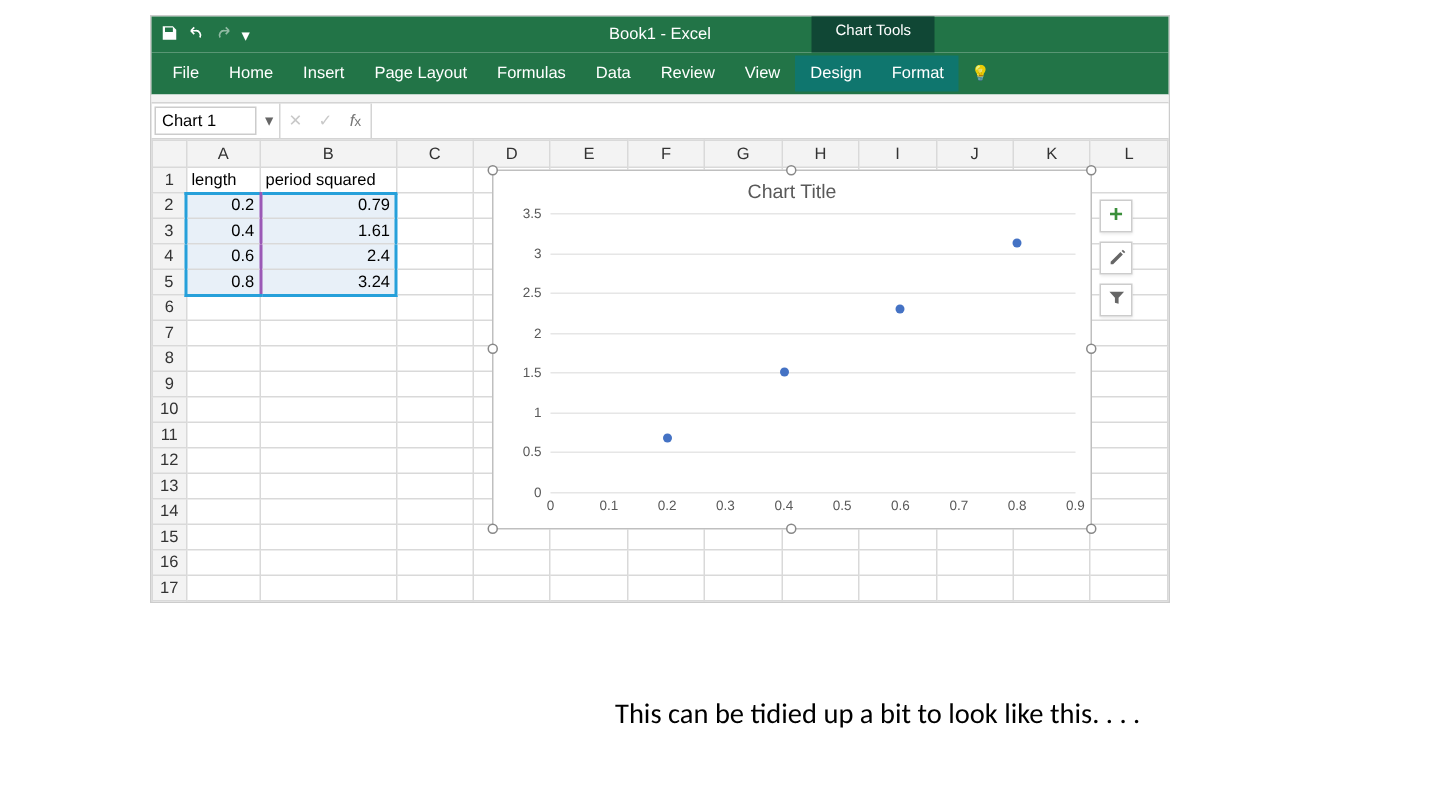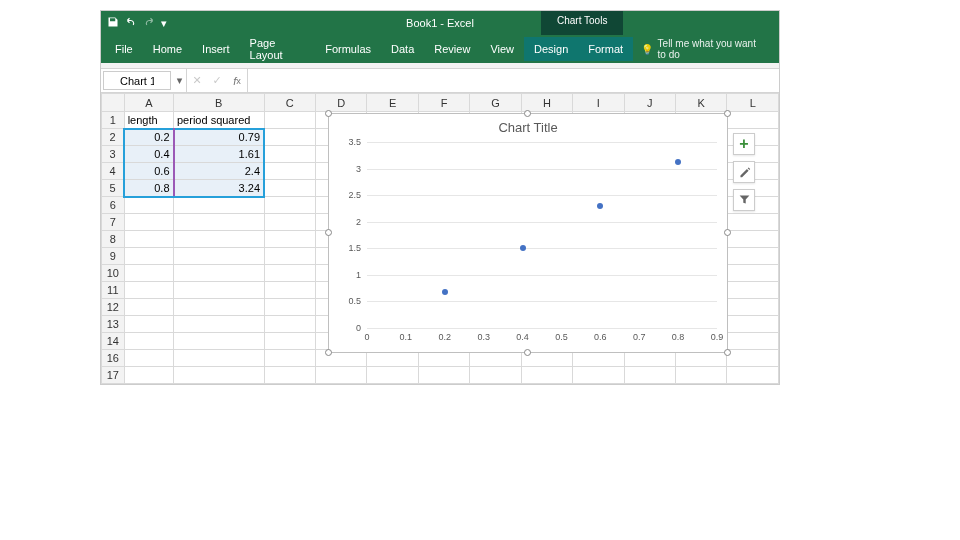--- a/index.html
+++ b/index.html
@@ -15,21 +15,21 @@
   .chart-tools-wrap { position: absolute; left: 440px; top: 0; height: 24px; display: flex; align-items: stretch; }
   
   .ribbon-tabs { height: 28px; background: #227447; color: #fff; display: flex; align-items: center; padding: 0 4px; gap: 0; font-size: 11px; }
   .ribbon-tab { padding: 6px 10px; cursor: pointer; }
   .ribbon-tab.dark { background: #0f766e; }
   .tellme { display: flex; align-items: center; gap: 4px; padding: 0 8px; opacity: 0.9; font-size: 10px; }
   
   .ribbon-body { height: 6px; background: #f3f3f3; border-bottom: 1px solid #d4d4d4; }
   
   .namebar { height: 24px; display: flex; align-items: stretch; border-bottom: 1px solid #d4d4d4; }
-  .namebox { width: 68px; border: 1px solid #ccc; margin: 2px; padding: 2px 16px; font-size: 11px; background: #fff; }
+  .namebox { width: 68px; border: 1px solid #ccc; margin: 2px; padding: 2px 4px; font-size: 11px; background: #fff; }
   .name-dd { width: 14px; display: flex; align-items: center; justify-content: center; color: #666; border-right: 1px solid #d4d4d4; }
   .fx-btn { width: 20px; display: flex; align-items: center; justify-content: center; color: #777; }
   .formula-input { flex: 1; border: none; border-left: 1px solid #d4d4d4; padding: 2px 4px; font-size: 11px; outline: none; }
   
   .grid-wrap { position: relative; }
   .grid { border-collapse: collapse; width: 100%; }
   .grid th, .grid td { border: 1px solid #d9d9d9; font-size: 11px; padding: 0; }
   .grid th { background: #f3f3f3; font-weight: normal; text-align: center; color: #333; }
   .col-head { height: 18px; }
   .row-head { width: 22px; text-align: center; background: #f3f3f3; }
@@ -98,21 +98,20 @@
       <div class="ribbon-tab">Insert</div>
       <div class="ribbon-tab">Page Layout</div>
       <div class="ribbon-tab">Formulas</div>
       <div class="ribbon-tab">Data</div>
       <div class="ribbon-tab">Review</div>
       <div class="ribbon-tab">View</div>
       <div class="ribbon-tab dark">Design</div>
       <div class="ribbon-tab dark">Format</div>
       <div class="tellme">
         <span>💡</span>
-        <span>Tell me what you want to do</span>
       </div>
     </div>
 
     <div class="ribbon-body"></div>
 
     <div class="namebar">
       <input class="namebox" value="Chart 1" style="">
       <div class="name-dd">▾</div>
       <div class="fx-btn" style="opacity:.4">✕</div>
       <div class="fx-btn" style="opacity:.4">✓</div>
@@ -334,20 +333,35 @@
               <td></td>
               <td></td>
               <td></td>
               <td></td>
               <td></td>
               <td></td>
               <td></td>
             </tr>
         <tr>
               <th class="row-head">14</th>
+              <td></td>
+              <td></td>
+              <td></td>
+              <td></td>
+              <td></td>
+              <td></td>
+              <td></td>
+              <td></td>
+              <td></td>
+              <td></td>
+              <td></td>
+              <td></td>
+            </tr>
+        <tr>
+              <th class="row-head">15</th>
               <td></td>
               <td></td>
               <td></td>
               <td></td>
               <td></td>
               <td></td>
               <td></td>
               <td></td>
               <td></td>
               <td></td>
@@ -448,14 +462,15 @@
         <div class="side-btn">
           <span><svg viewBox="0 0 16 16">
                 <path fill="#666" d="M2 3h12l-4.5 5v5l-3-1V8L2 3z"></path>
               </svg></span>
         </div>
       </div>
 
     </div>
   </div>
 
+  <div class="caption">This can be tidied up a bit to look like this. . . .</div>
 
 </div>
 
 </body></html>

